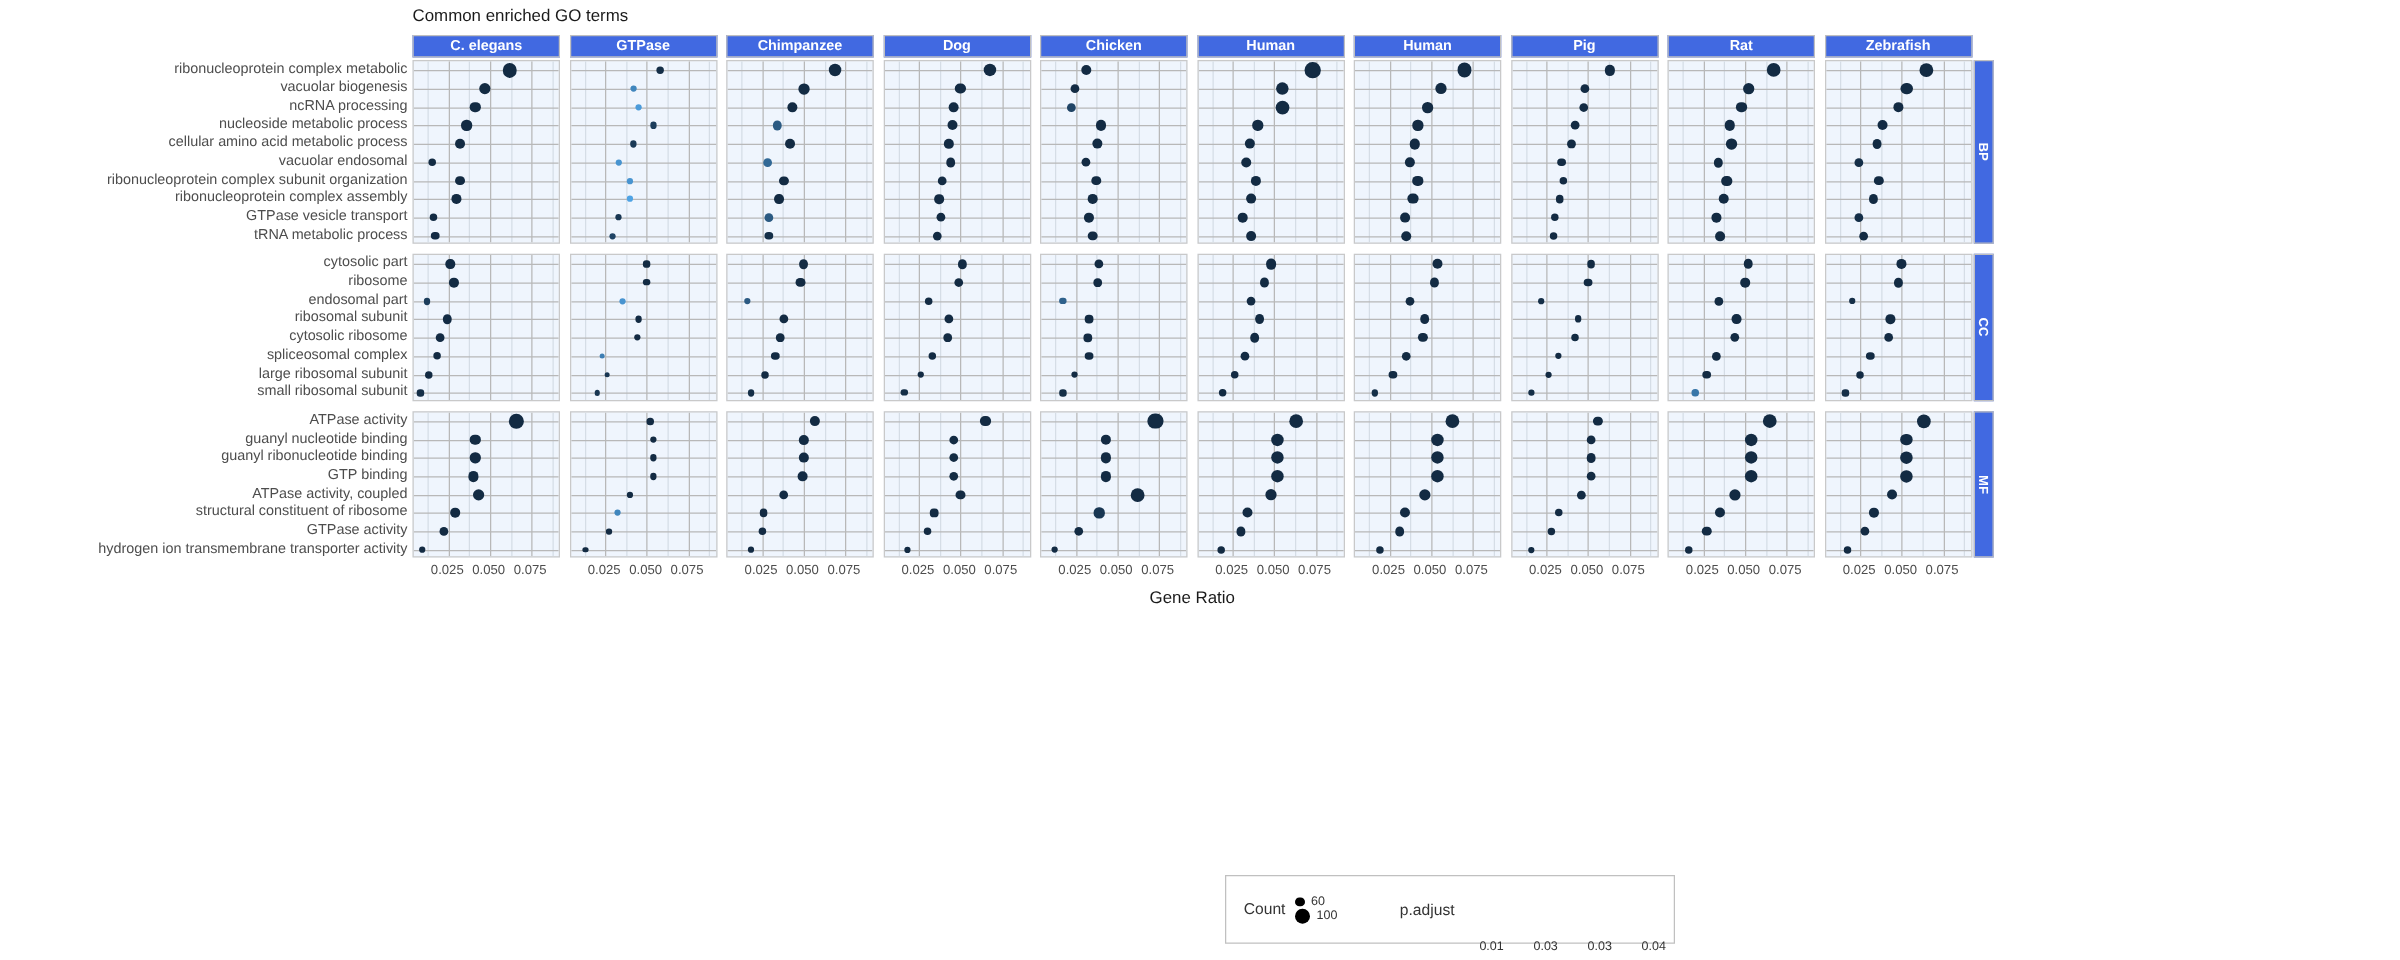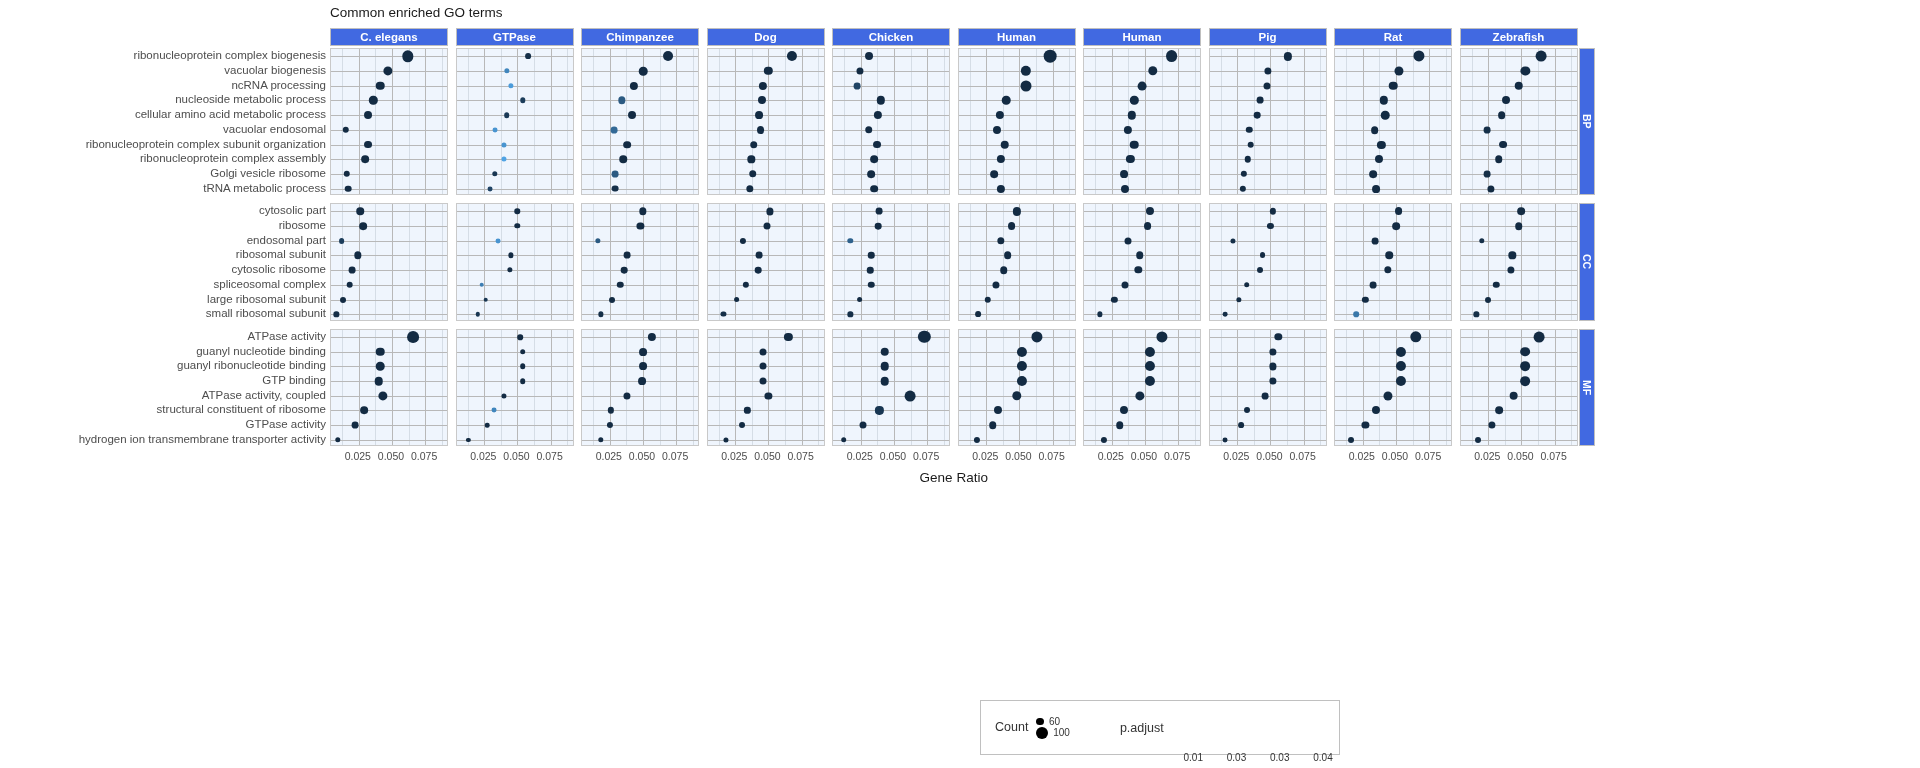--- a/index.html
+++ b/index.html
@@ -74,29 +74,29 @@
     position:absolute;top:24px;font-size:10px;color:#333;
     transform:translateX(-50%);white-space:nowrap;
   }
 </style>
 </head>
 <body>
 
 <div id="root">
   <div class="title">Common enriched GO terms</div>
   <div class="ylabels" id="ylabels">
-      <div class="ylabel" style="top: 55.35px;">ribonucleoprotein complex biogenesis</div>
+      <div class="ylabel" style="top: 55.35px;">ribonucleoprotein complex metabolic</div>
       <div class="ylabel" style="top: 70.05px;">vacuolar biogenesis</div>
       <div class="ylabel" style="top: 84.75px;">ncRNA processing</div>
       <div class="ylabel" style="top: 99.45px;">nucleoside metabolic process</div>
       <div class="ylabel" style="top: 114.15px;">cellular amino acid metabolic process</div>
       <div class="ylabel" style="top: 128.85px;">vacuolar endosomal</div>
       <div class="ylabel" style="top: 143.55px;">ribonucleoprotein complex subunit organization</div>
       <div class="ylabel" style="top: 158.25px;">ribonucleoprotein complex assembly</div>
-      <div class="ylabel" style="top: 172.95px;">Golgi vesicle ribosome</div>
+      <div class="ylabel" style="top: 172.95px;">GTPase vesicle transport</div>
       <div class="ylabel" style="top: 187.65px;">tRNA metabolic process</div>
       <div class="ylabel" style="top: 210.35px;">cytosolic part</div>
       <div class="ylabel" style="top: 225.05px;">ribosome</div>
       <div class="ylabel" style="top: 239.75px;">endosomal part</div>
       <div class="ylabel" style="top: 254.45px;">ribosomal subunit</div>
       <div class="ylabel" style="top: 269.15px;">cytosolic ribosome</div>
       <div class="ylabel" style="top: 283.85px;">spliceosomal complex</div>
       <div class="ylabel" style="top: 298.55px;">large ribosomal subunit</div>
       <div class="ylabel" style="top: 313.25px;">small ribosomal subunit</div>
       <div class="ylabel" style="top: 335.95px;">ATPase activity</div>

